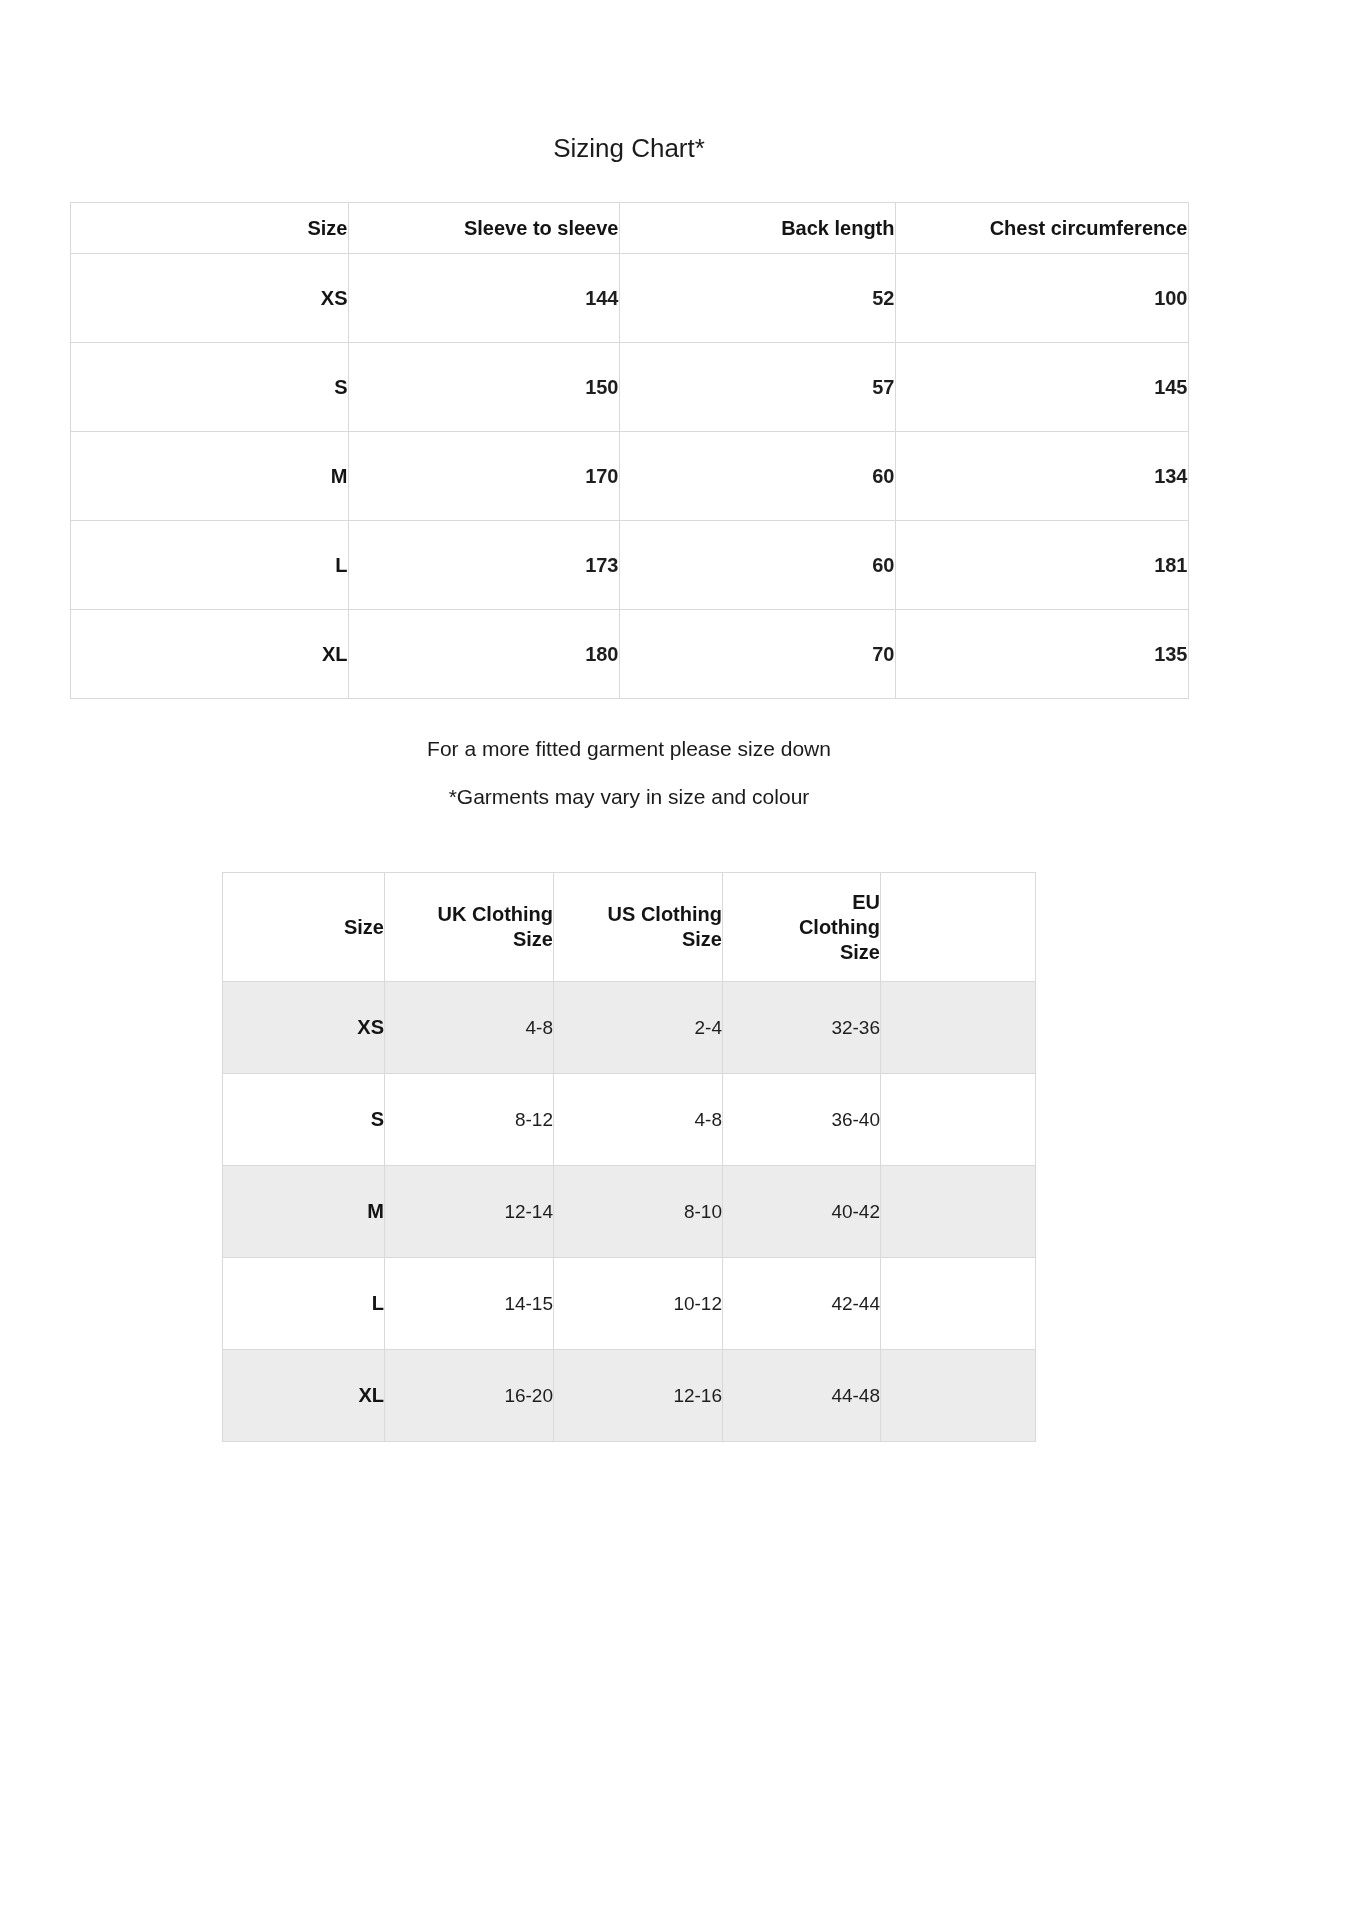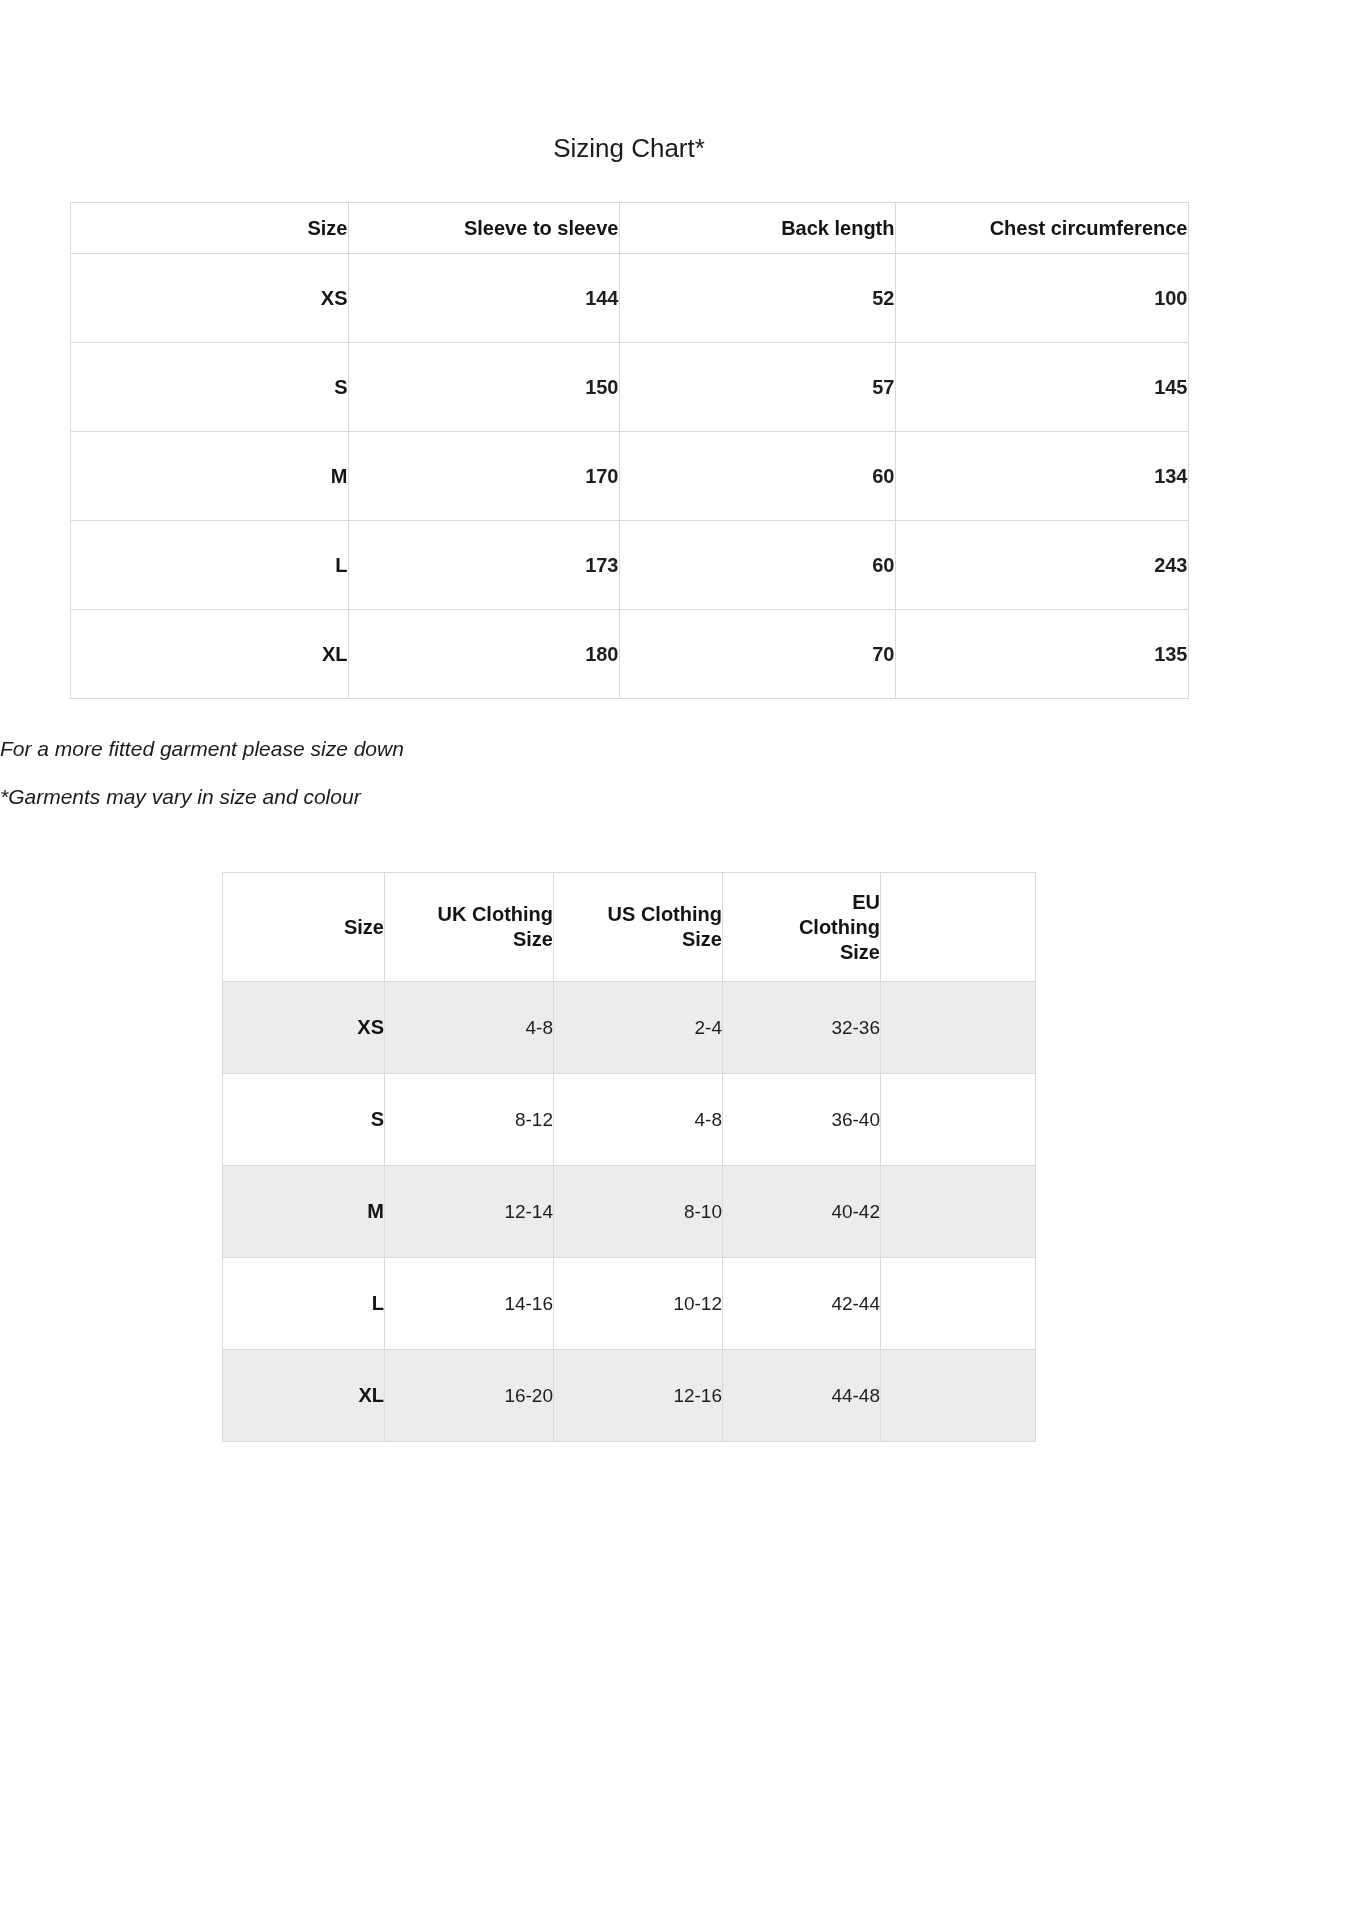--- a/index.html
+++ b/index.html
@@ -37,25 +37,24 @@
   .size-table col.c1 { width: 271px; }
   .size-table col.c2 { width: 276px; }
   .size-table col.c3 { width: 293px; }
   .size-table thead th { height: 50px; font-weight: 700; color: #141414; }
   .size-table tbody td { height: 88px; font-weight: 700; }
   .size-table tbody td.size-label { font-weight: 700; color: #141414; }
 
   
   .notes {
     margin-top: 26px;
-    text-align: left;
+    text-align: center;
     font-size: 21px;
     line-height: 48px;
     color: #1b1b1b;
-    font-style: italic;
   }
 
   
   .conversion-table {
     width: 813px;
     margin: 51px auto 0 auto;
   }
   .conversion-table col.c0 { width: 162px; }
   .conversion-table col.c1 { width: 169px; }
   .conversion-table col.c2 { width: 169px; }
@@ -110,21 +109,21 @@
       <tr>
         <td class="size-label">M</td>
         <td>170</td>
         <td>60</td>
         <td>134</td>
       </tr>
       <tr>
         <td class="size-label">L</td>
         <td>173</td>
         <td>60</td>
-        <td>243</td>
+        <td>181</td>
       </tr>
       <tr>
         <td class="size-label">XL</td>
         <td>180</td>
         <td>70</td>
         <td>135</td>
       </tr>
     </tbody>
   </table>
 
@@ -171,21 +170,21 @@
       </tr>
       <tr class="stripe">
         <td class="size-label">M</td>
         <td>12-14</td>
         <td>8-10</td>
         <td>40-42</td>
         <td></td>
       </tr>
       <tr>
         <td class="size-label">L</td>
-        <td>14-16</td>
+        <td>14-15</td>
         <td>10-12</td>
         <td>42-44</td>
         <td></td>
       </tr>
       <tr class="stripe">
         <td class="size-label">XL</td>
         <td>16-20</td>
         <td>12-16</td>
         <td>44-48</td>
         <td></td>

